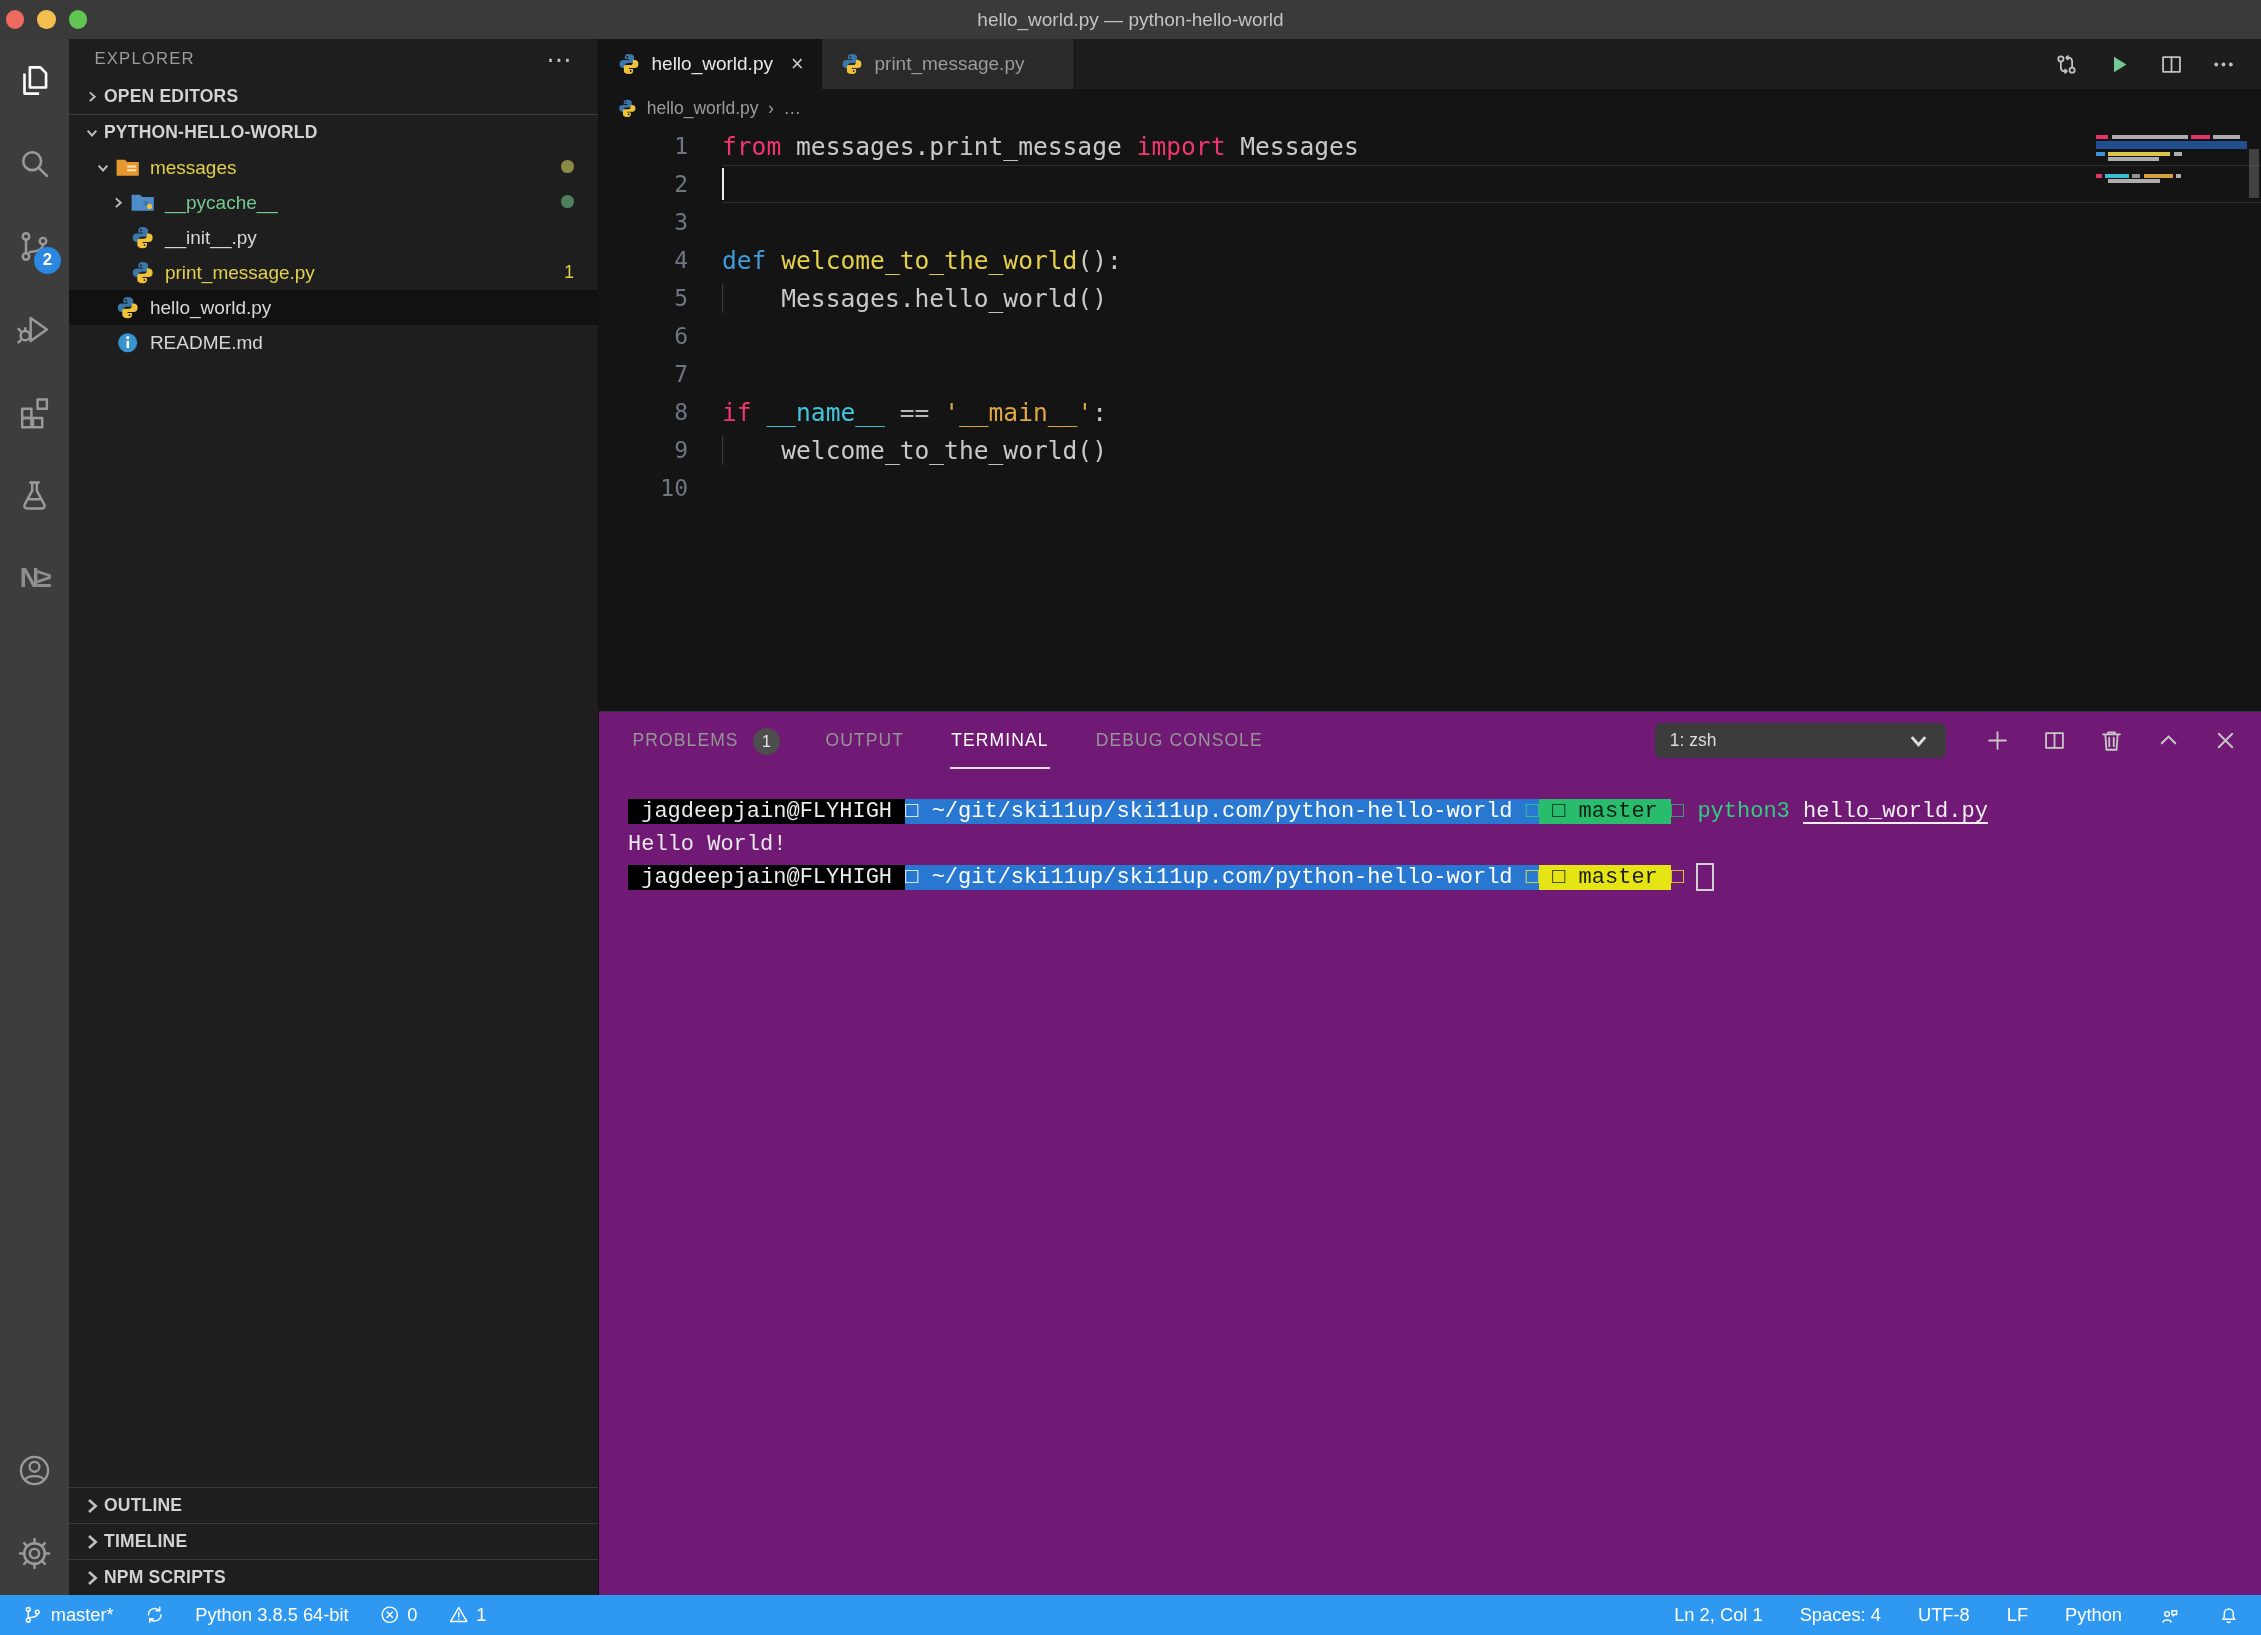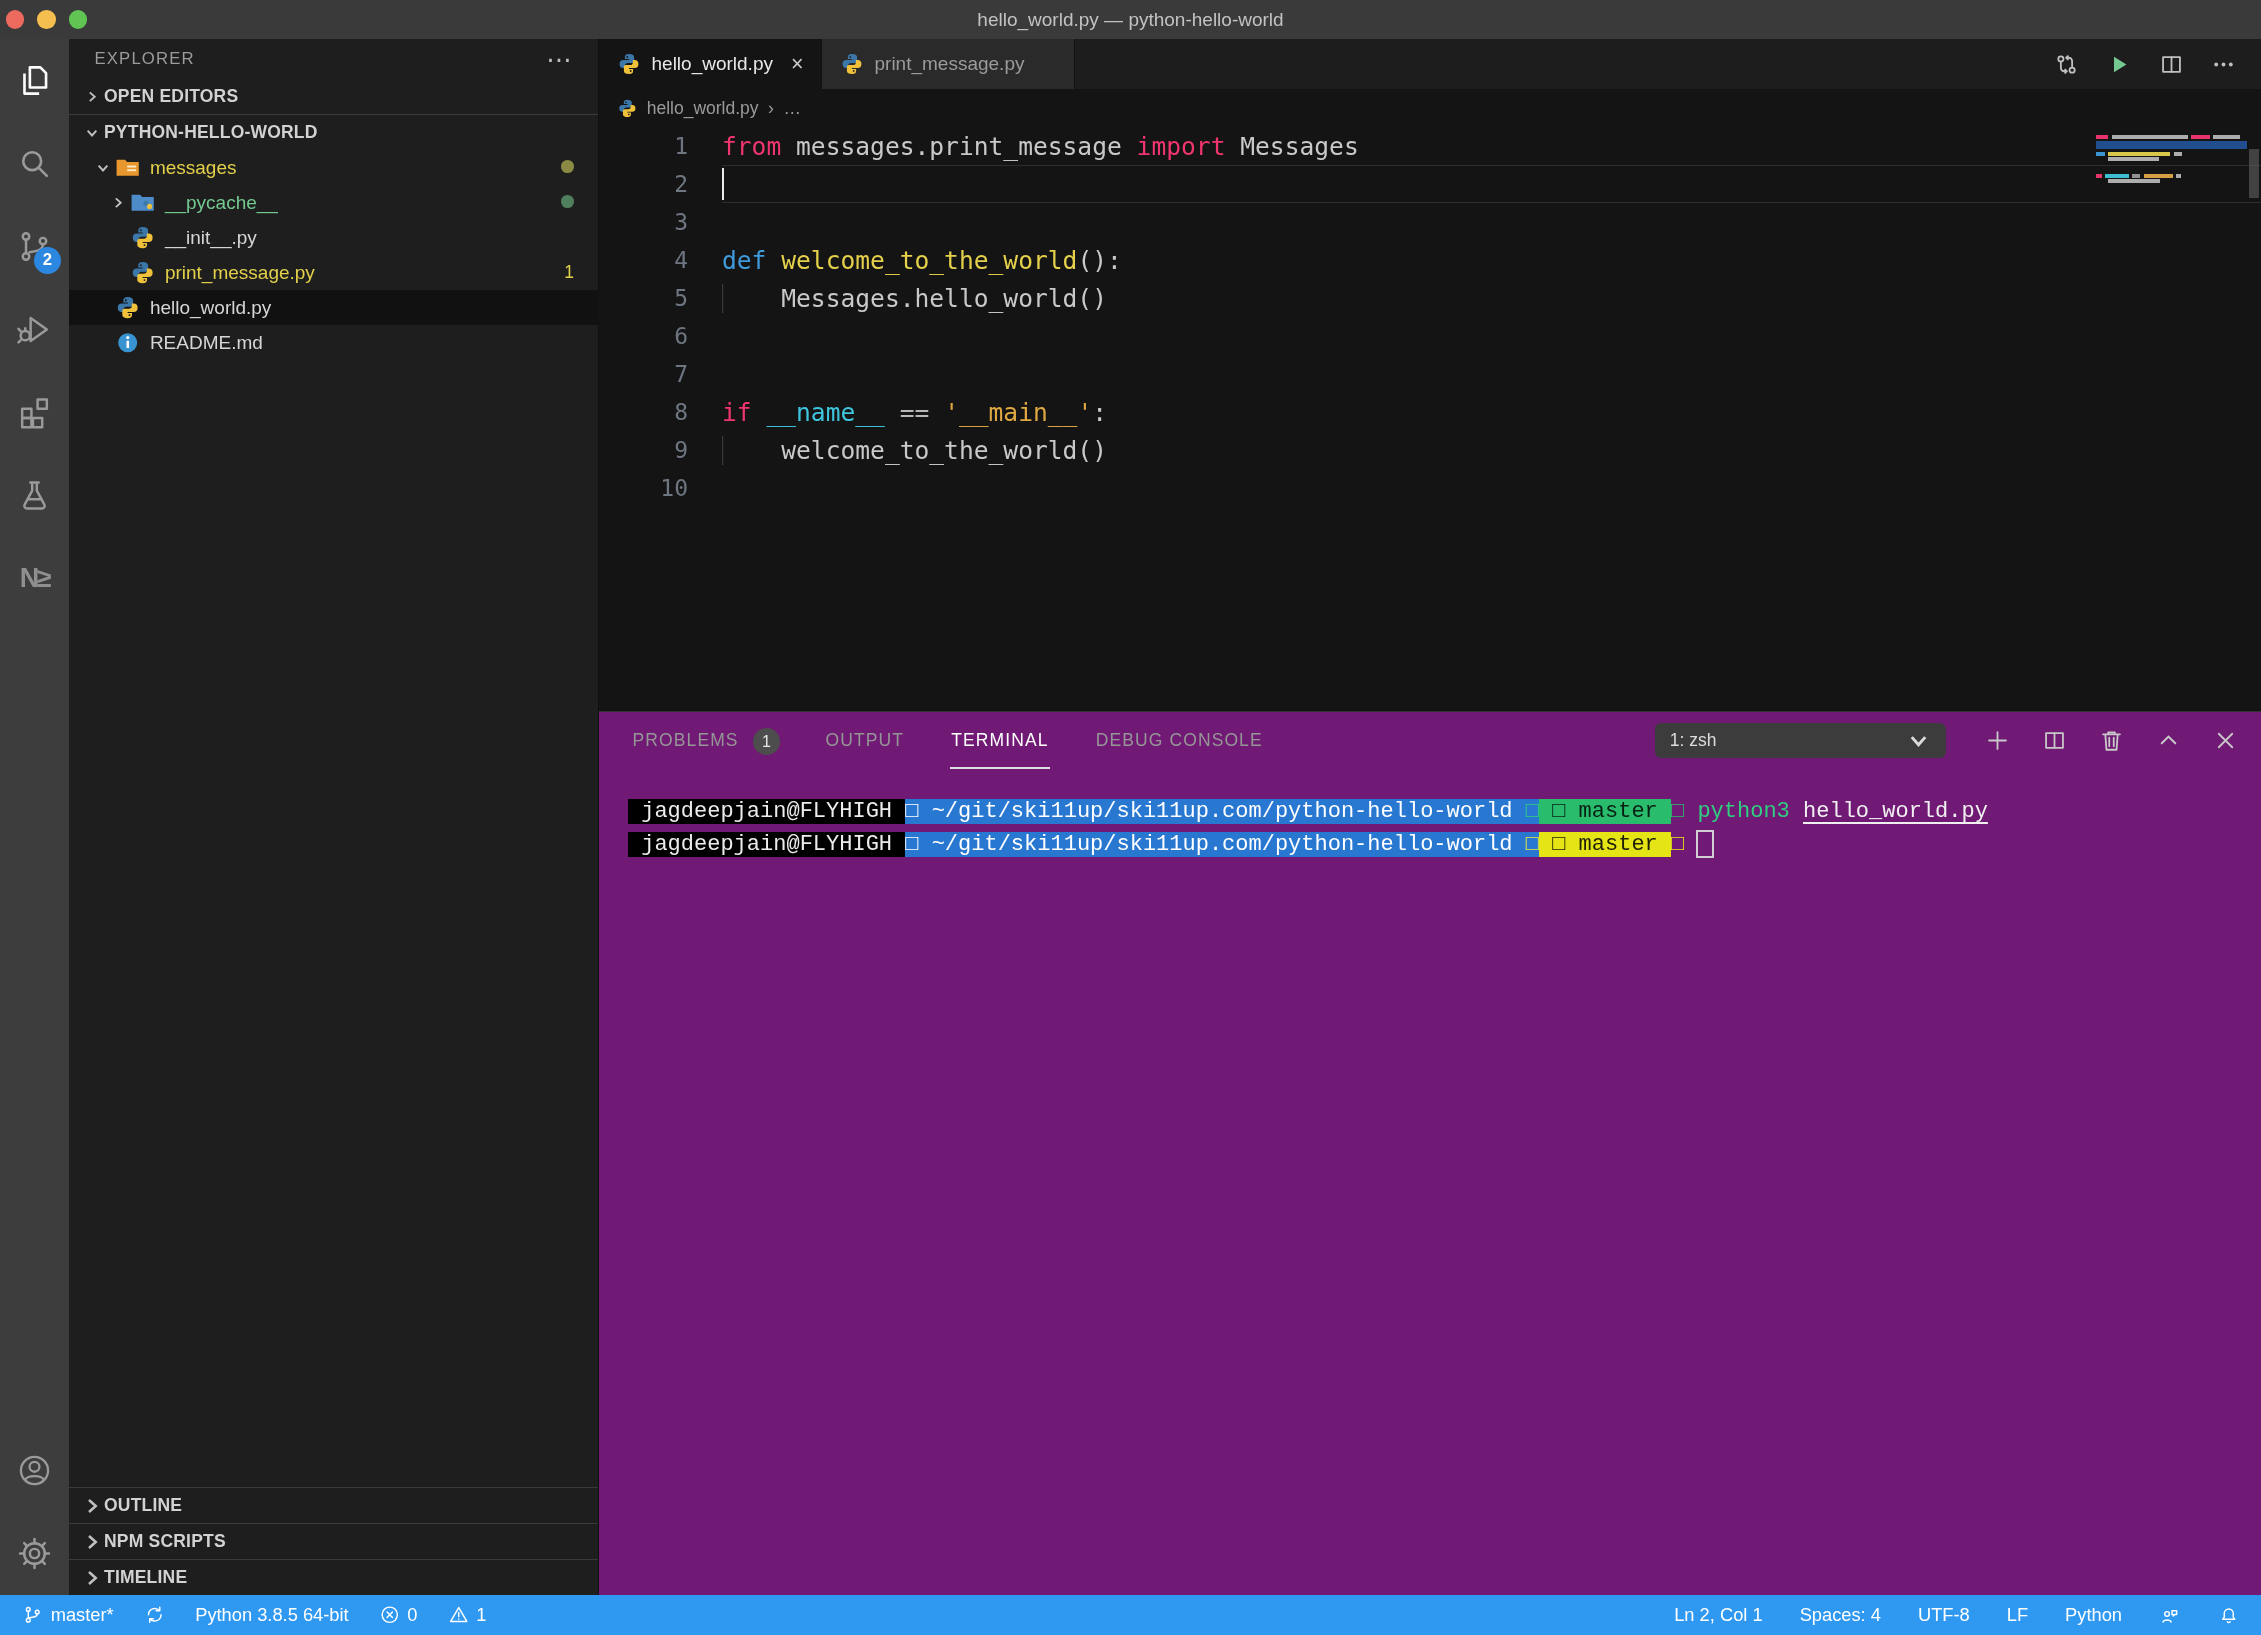--- a/index.html
+++ b/index.html
@@ -321,29 +321,29 @@
               </svg>
             </span>
             <span class="sb-sec-label">OUTLINE</span>
           </div>
           <div class="sb-bottomrow">
             <span class="sb-chev">
               <svg viewBox="0 0 16 16" fill="none" stroke="currentColor" stroke-width="1.7" style="width:100%;height:100%">
                 <path d="M6 4l4.5 4L6 12"></path>
               </svg>
             </span>
-            <span class="sb-sec-label">NPM SCRIPTS</span>
+            <span class="sb-sec-label">TIMELINE</span>
           </div>
           <div class="sb-bottomrow">
             <span class="sb-chev">
               <svg viewBox="0 0 16 16" fill="none" stroke="currentColor" stroke-width="1.7" style="width:100%;height:100%">
                 <path d="M6 4l4.5 4L6 12"></path>
               </svg>
             </span>
-            <span class="sb-sec-label">TIMELINE</span>
+            <span class="sb-sec-label">NPM SCRIPTS</span>
           </div>
         </div>
     </aside>
 
     <div class="editorcol">
 
       <div class="tabbar">
         <div id="tabs" style="display:flex;height:100%;">
             <div class="tab active">
               <span class="pyicon" style="width: 24px; height: 24px;"><svg viewBox="0 0 24 24" style="width:100%;height:100%">
@@ -524,20 +524,21 @@
               </svg>
             </span>
           <span style="display: inline-flex; width: 27px; height: 27px;">
               <svg viewBox="0 0 24 24" fill="none" stroke="currentColor" stroke-width="1.6" stroke-linejoin="round" stroke-linecap="round" style="width:100%;height:100%">
                 <path d="M6 6l12 12M18 6 6 18"></path>
               </svg>
             </span>
         </div>
         <div class="term" id="terminal-lines">
             <div class="t-line"><span class="s-chip"> jagdeepjain@FLYHIGH </span><span class="s-path">□ ~/git/ski11up/ski11up.com/python-hello-world </span><span class="s-sq-green-on-blue">□</span><span class="s-git-green"> □ master </span><span class="s-sq-green">□</span><span class="s-pytext"> python3 </span><span class="s-file">hello_world.py</span></div>
+            <div class="t-line"><span class="s-plain">Hello World!</span></div>
             <div class="t-line"><span class="s-chip"> jagdeepjain@FLYHIGH </span><span class="s-path">□ ~/git/ski11up/ski11up.com/python-hello-world </span><span class="s-sq-yellow-on-blue">□</span><span class="s-git-yellow"> □ master </span><span class="s-sq-yellow">□</span><span class="s-cursor"></span></div>
           </div>
       </div>
     </div>
   </div>
 
   <div class="statusbar">
     <div class="stat-left" id="status-left">
         <div class="status-item">
           <span style="width: 21.5px; height: 21.5px; display: inline-flex;">

